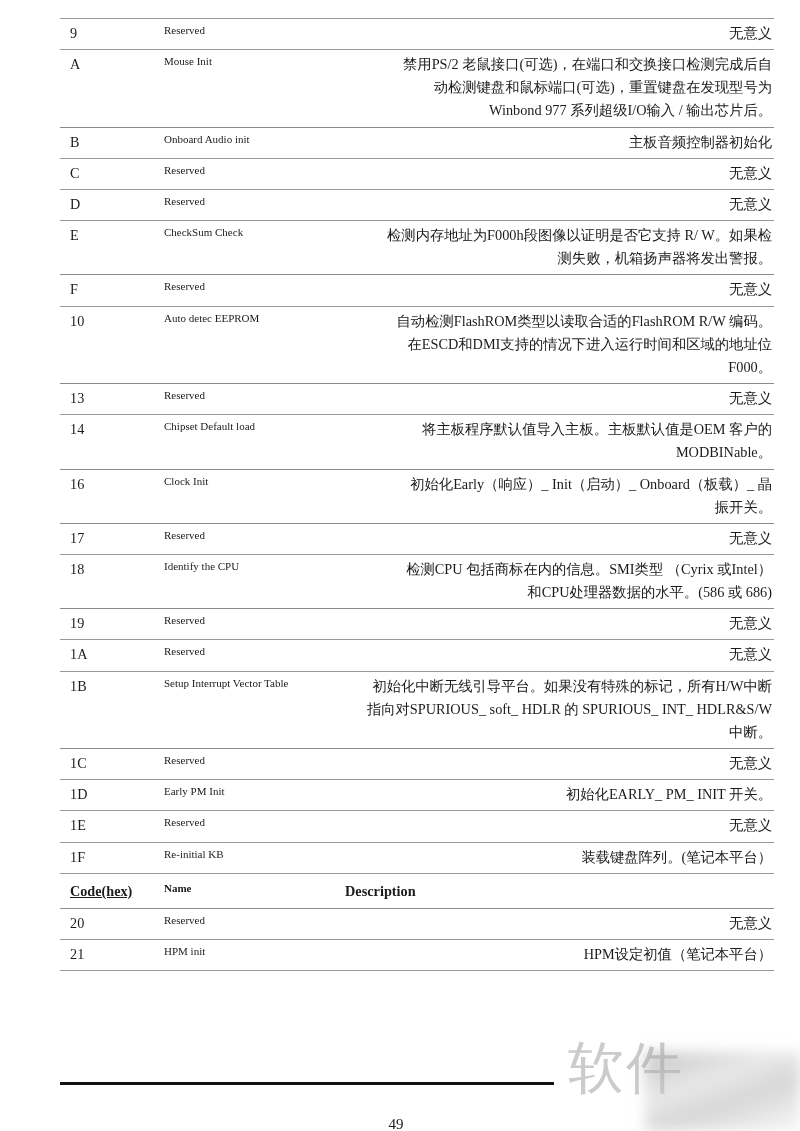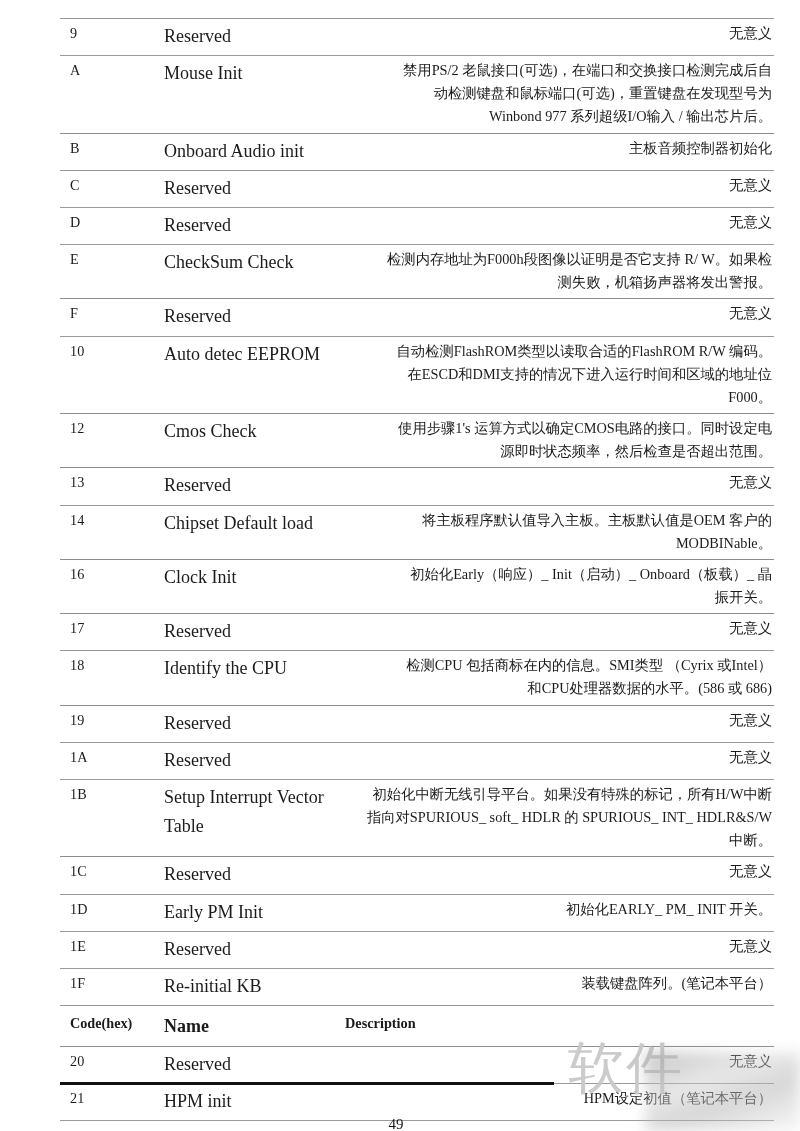--- a/index.html
+++ b/index.html
@@ -47,21 +47,21 @@
     line-height: 1.62;
     font-size: 14.4px;
   }
   .post-table td.code {
     padding-left: 10px;
     font-size: 14.2px;
     letter-spacing: 0.1px;
   }
   .post-table td.name {
     padding-left: 4px;
-    font-size: 18px;
+    font-size: 11px;
   }
   .post-table td.desc {
     padding-left: 7px;
     padding-right: 2px;
     font-size: 14.3px;
   }
   .post-table td.desc .ln {
     display: block;
     white-space: nowrap;
     text-align: right;
@@ -74,21 +74,21 @@
 
   
   tr.header-row td {
     font-weight: bold;
     font-size: 16.6px;
     padding-top: 6px;
     padding-bottom: 5px;
     border-bottom: 1.1px solid #8e8e8e;
     border-top: 1.1px solid #8e8e8e;
   }
-  tr.header-row td.code { letter-spacing: 0; }
+  tr.header-row td.code { letter-spacing: 0; text-decoration: underline; }
 
   
   .post-table tr.thick-rule td { border-bottom: 1.6px solid #8c8c8c; }
 
   
   .footer-rule {
     position: absolute;
     left: 60px;
     top: 1082px;
     width: 494px;
@@ -200,28 +200,20 @@
         </tr>
         <tr class="thick-rule">
           <td class="code">10</td>
           <td class="name">Auto detec EEPROM</td>
           <td class="desc">
             <span class="ln">自动检测FlashROM类型以读取合适的FlashROM R/W 编码。</span>
             <span class="ln">在ESCD和DMI支持的情况下进入运行时间和区域的地址位</span>
             <span class="ln">F000。</span>
           </td>
         </tr>
-        <tr class="thick-rule">
-          <td class="code">12</td>
-          <td class="name">Cmos Check</td>
-          <td class="desc">
-            <span class="ln">使用步骤1's 运算方式以确定CMOS电路的接口。同时设定电</span>
-            <span class="ln">源即时状态频率，然后检查是否超出范围。</span>
-          </td>
-        </tr>
         <tr>
           <td class="code">13</td>
           <td class="name">Reserved</td>
           <td class="desc">
             <span class="ln">无意义</span>
           </td>
         </tr>
         <tr class="thick-rule">
           <td class="code">14</td>
           <td class="name">Chipset Default load</td>

